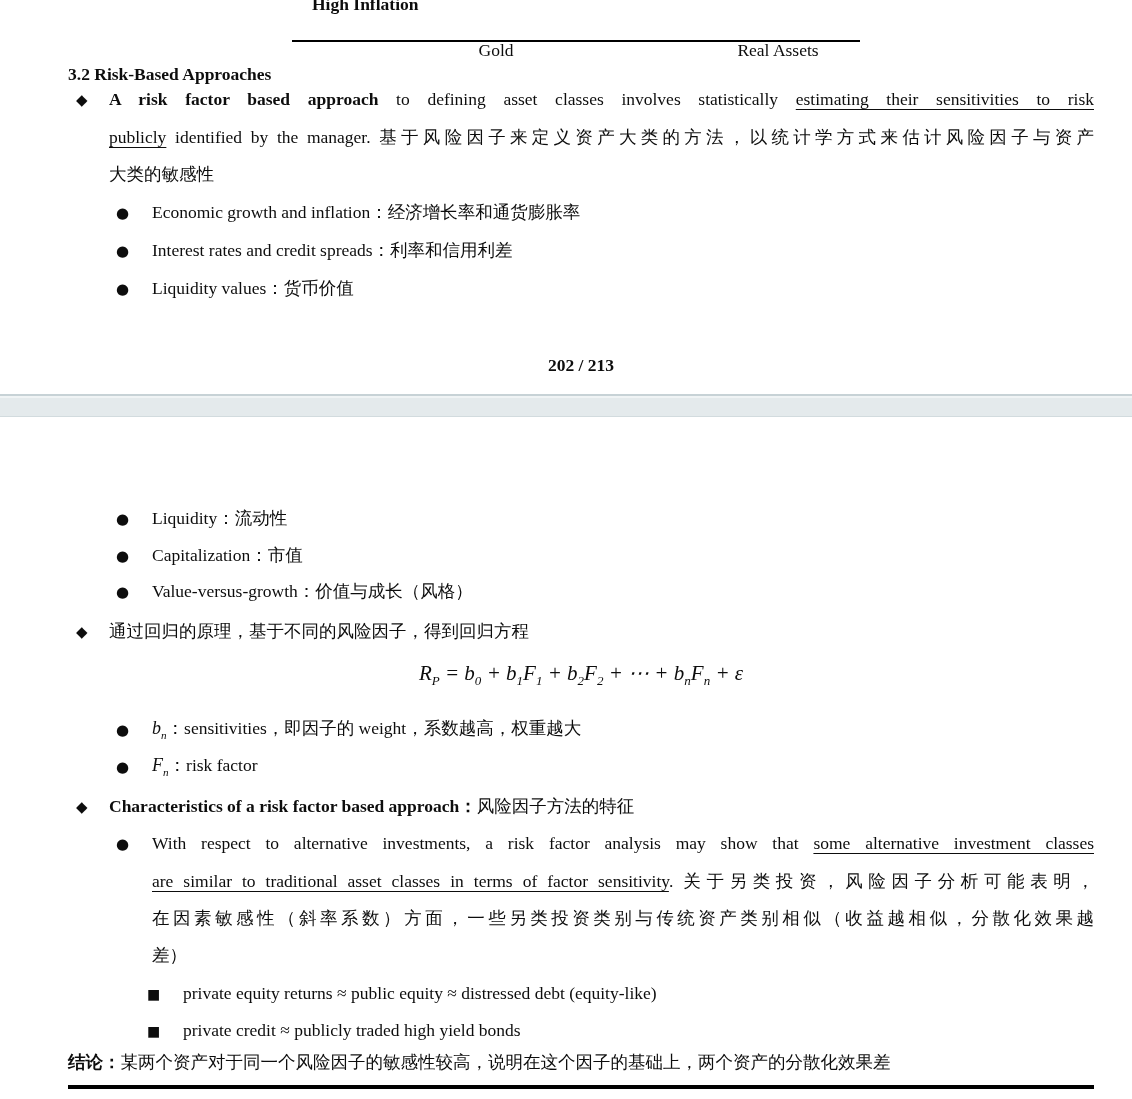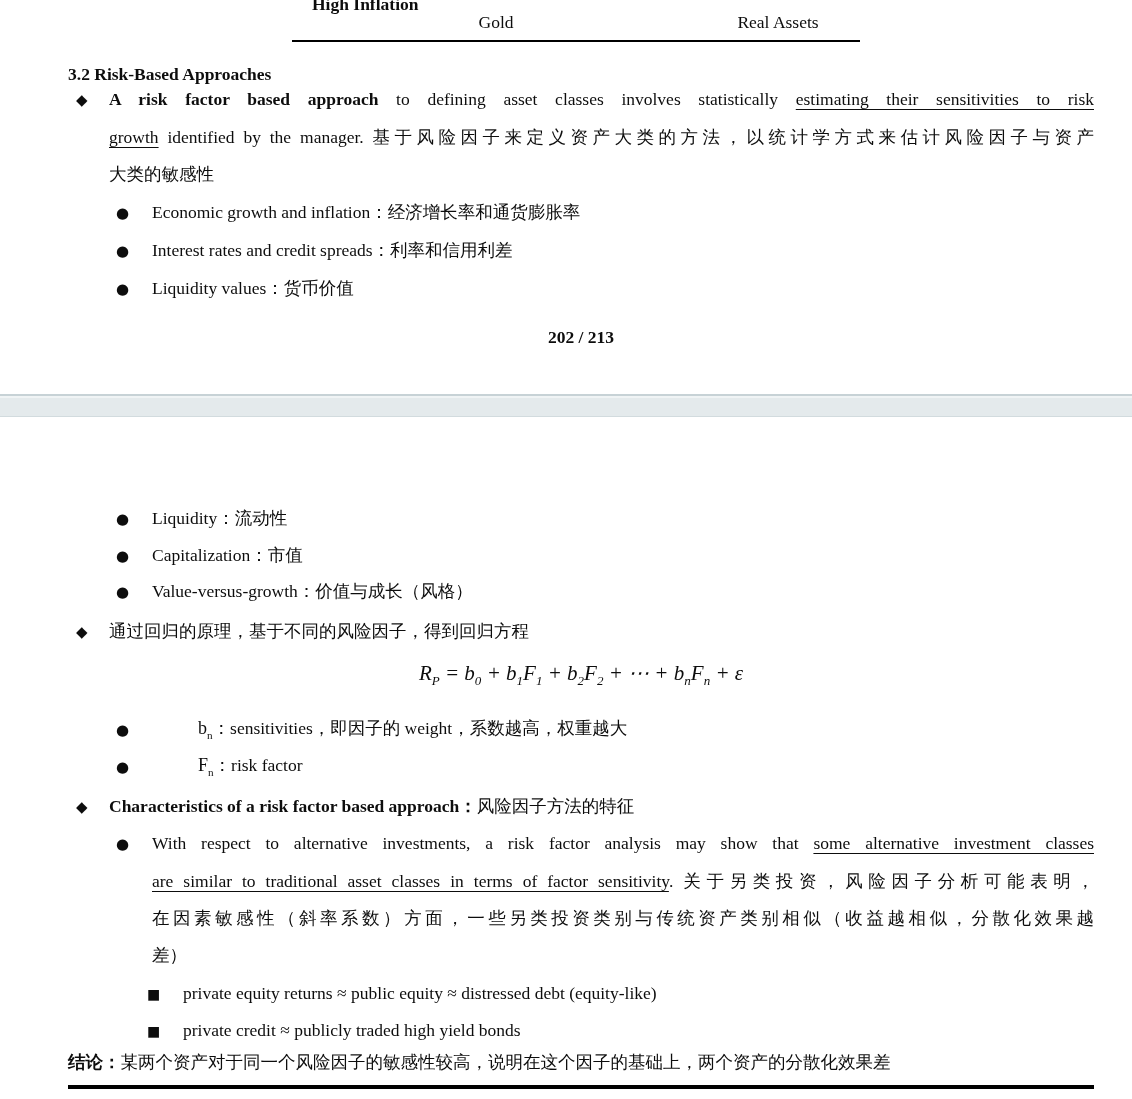--- a/index.html
+++ b/index.html
@@ -11,21 +11,21 @@
     font-family:"Liberation Serif","DejaVu Serif",serif;
     color:#0d0d0d;
   }
   .line{
     position:absolute;
     font-size:17.5px;
     line-height:23px;
     white-space:normal;
   }
   .j{text-align:justify;text-align-last:justify;}
-  .ctr{text-align:center;}
+  .ctr{text-align:center;margin-top:28px;}
   .bd{font-weight:bold;}
   .ul{text-decoration:underline;text-underline-offset:3.5px;}
   .glyph{
     position:absolute;
     font-family:"DejaVu Sans",sans-serif;
     line-height:23px;
     color:#0d0d0d;
   }
   .glyph-diamond{font-size:15px;}
   .glyph-circle{font-size:15px;}
@@ -48,40 +48,40 @@
     left:68px;top:658px;width:1026px;
     text-align:center;
     font-style:italic;
     font-size:21px;
     line-height:30px;
   }
   .formula sub{
     font-size:0.62em;
     line-height:0;
   }
-  .mathvar{font-size:18px;margin-left:46px;}
+  .mathvar{font-style:italic;font-size:18px;}
   .mathvar sub{font-size:0.62em;line-height:0;}
 </style>
 </head>
 <body>
 
 <div>
 
   <div>
     <span class="line bd" style="left:312px;top:-7px;">High Inflation</span>
     <span class="line ctr" style="left:455px;top:11px;width:82px;">Gold</span>
     <span class="line ctr" style="left:722px;top:11px;width:112px;">Real Assets</span>
     <div class="rule" style="left:292px;top:40px;width:568px;height:2px;"></div>
   </div>
 
   <div class="line bd" style="left:68px;top:63px;">3.2 Risk-Based Approaches</div>
 
   <span class="glyph glyph-diamond" style="left:76px;top:89px;">◆</span>
   <div class="line para j" style="top:88px;"><span class="bd">A risk factor based approach</span><span> to defining asset classes involves statistically </span><span class="ul">estimating their sensitivities to risk</span></div>
-  <div class="line para j" style="top:126px;"><span class="ul">growth</span><span> identified by the manager.  基于风险因子来定义资产大类的方法，以统计学方式来估计风险因子与资产</span></div>
+  <div class="line para j" style="top:126px;"><span class="ul">publicly</span><span> identified by the manager.  基于风险因子来定义资产大类的方法，以统计学方式来估计风险因子与资产</span></div>
   <div class="line para" style="top:163px;">大类的敏感性</div>
 
   <span class="glyph glyph-circle" style="left:116px;top:202px;">●</span>
   <div class="line sub-text" style="top:201px;">Economic growth and inflation：经济增长率和通货膨胀率</div>
 
   <span class="glyph glyph-circle" style="left:116px;top:240px;">●</span>
   <div class="line sub-text" style="top:239px;">Interest rates and credit spreads：利率和信用利差</div>
 
   <span class="glyph glyph-circle" style="left:116px;top:278px;">●</span>
   <div class="line sub-text" style="top:277px;">Liquidity values：货币价值</div>

